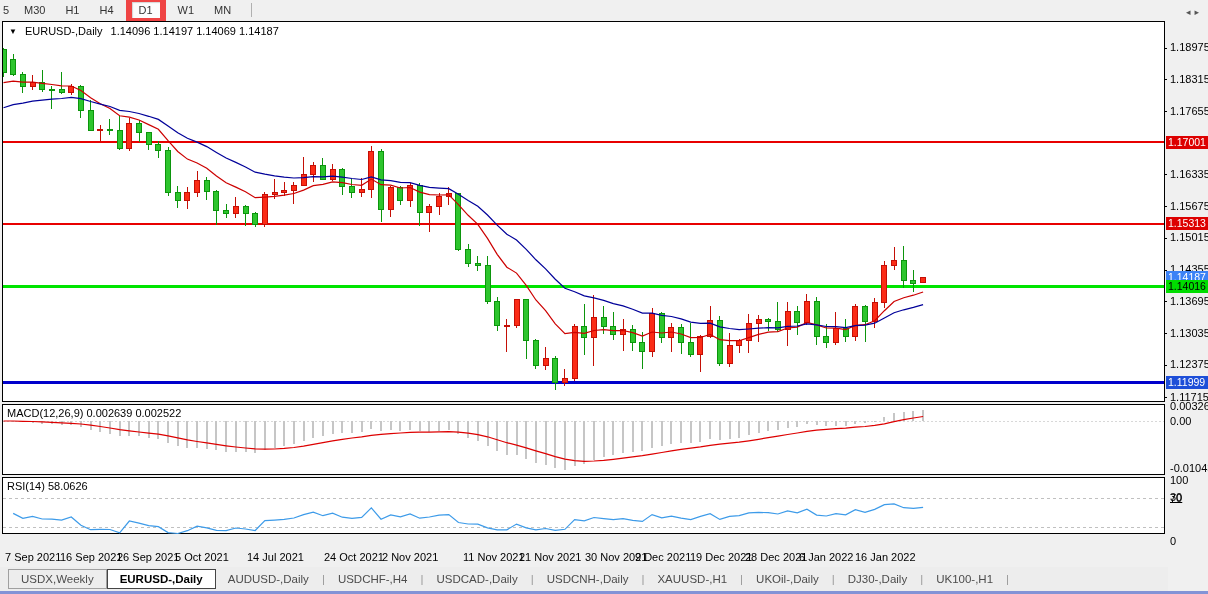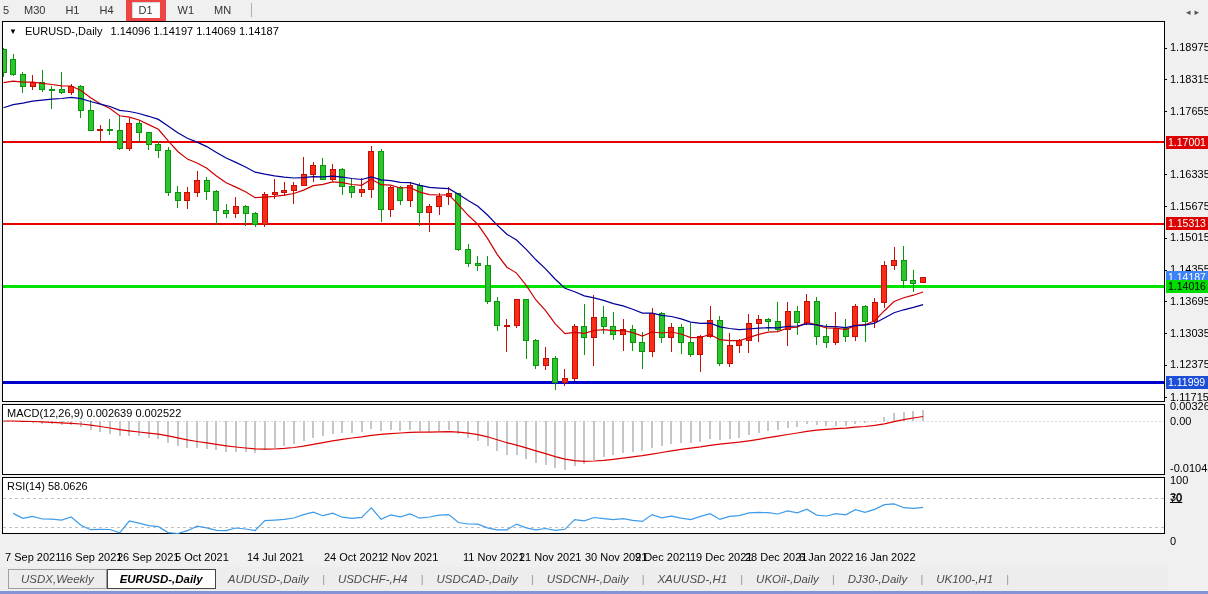--- a/index.html
+++ b/index.html
@@ -33,21 +33,21 @@
   .tick-dash  { position:absolute; left:-3px; width:3px; height:1px; background:#000; }
   .badge { position:absolute; left:-1px; width:42px; height:13px; line-height:13px;
            font-size:10.5px; padding-left:2px; white-space:nowrap; }
 
   
   #date-row { position:absolute; left:2px; top:548px; width:1164px; height:18px; }
   .date-label { position:absolute; top:3px; font-size:11px; color:#000; white-space:nowrap; }
 
   
   #tabbar { position:absolute; left:0; top:567px; width:1168px; height:24px; background:#ededed;
-            display:flex; align-items:center; padding-left:8px; font-size:11.5px; color:#4c4c4c;font-style:italic; }
+            display:flex; align-items:center; padding-left:8px; font-size:11.5px; color:#4c4c4c; }
   .tab { padding:3px 12px; white-space:nowrap; cursor:default; }
   .tab.first { border:1px solid #a0a0a0; }
   .tab.active { background:#fff; border:1px solid #444; font-weight:bold; color:#000; }
   .tab-sep { color:#999; padding:0 1px; }
   #tab-nav { position:absolute; right:5px; top:7px; font-size:9px; color:#555; letter-spacing:4px; }
   #bottom-strip { position:absolute; left:0; bottom:0; width:1208px; height:3px; background:#8393d6; }
 </style>
 </head>
 <body>
 

